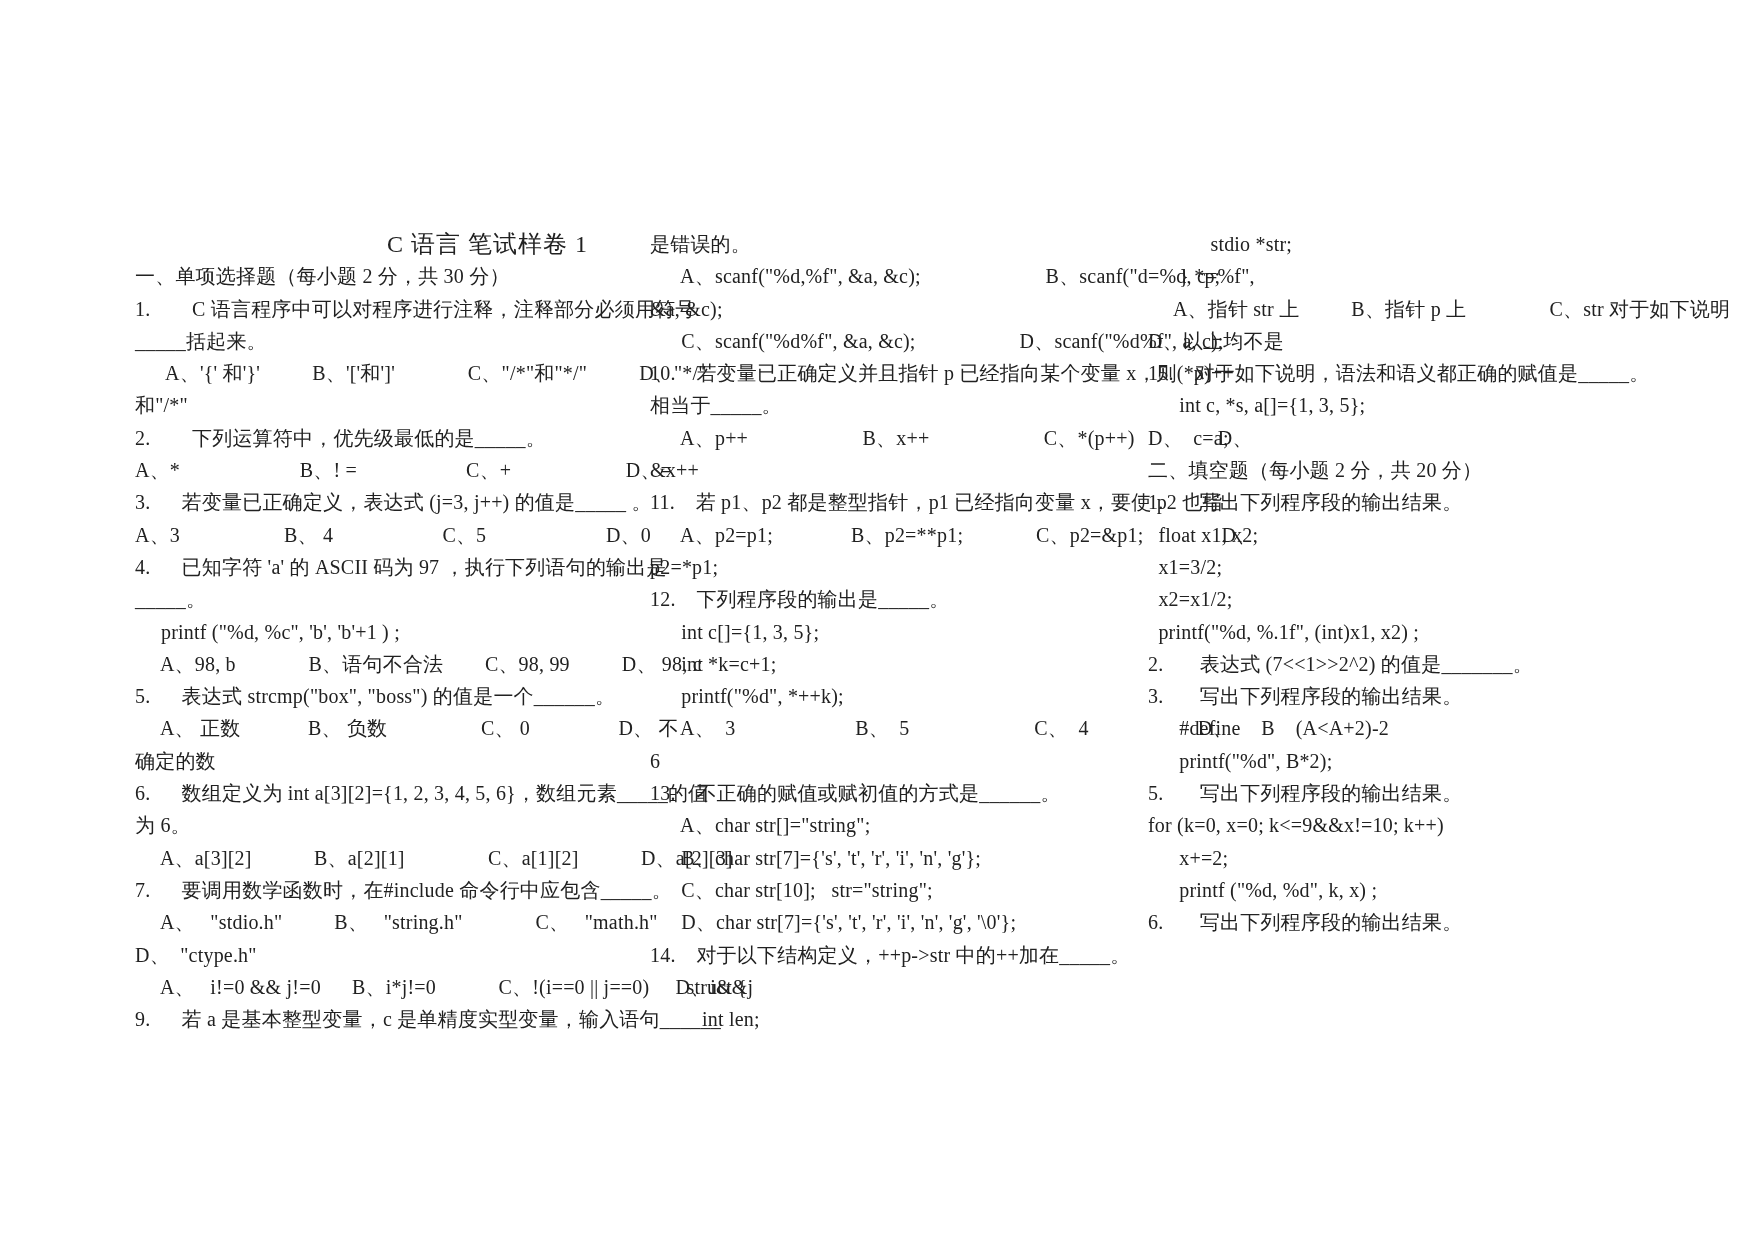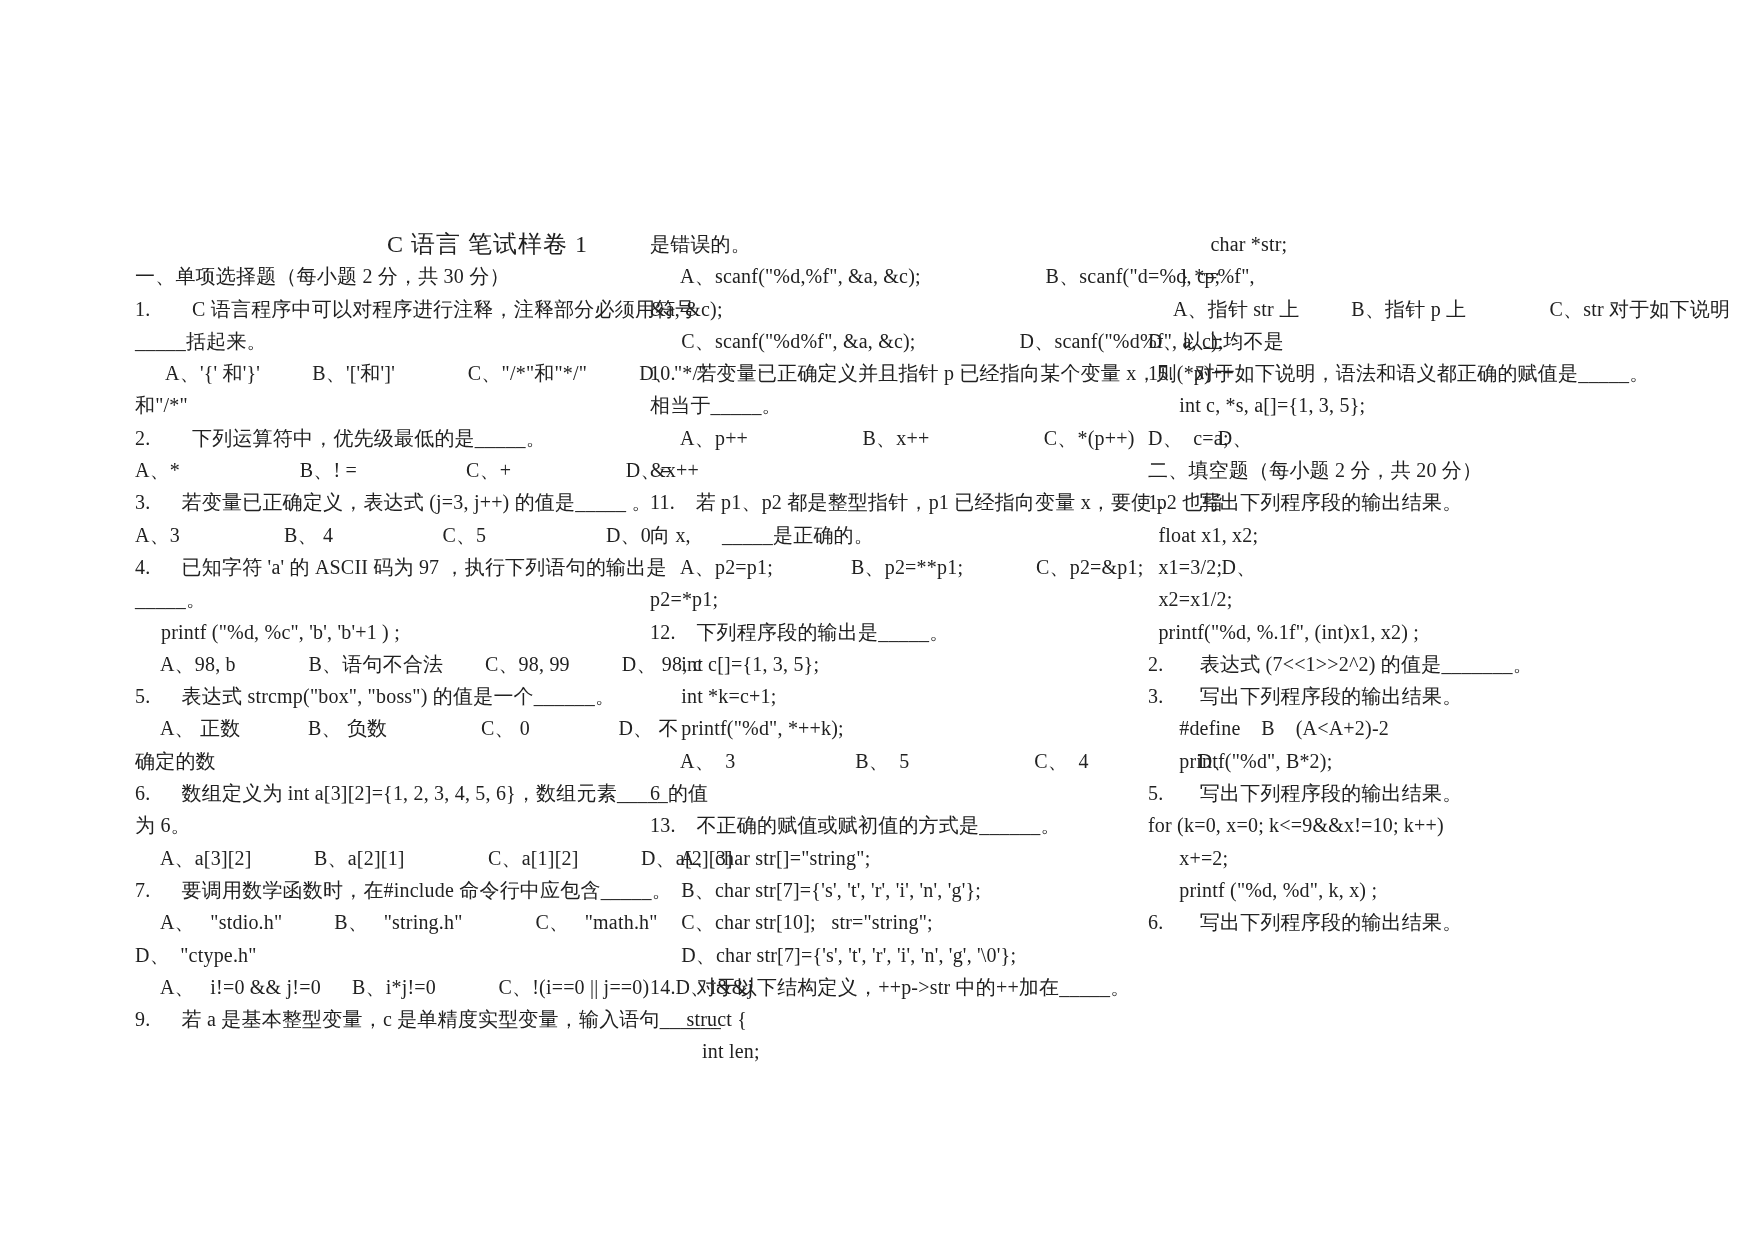--- a/index.html
+++ b/index.html
@@ -63,40 +63,39 @@
   <div class="col col-2">
       <div class="line">是错误的。</div>
       <div class="line">      A、scanf("%d,%f", &amp;a, &amp;c);                        B、scanf("d=%d, c=%f",</div>
       <div class="line">&amp;a, &amp;c);</div>
       <div class="line">      C、scanf("%d%f", &amp;a, &amp;c);                    D、scanf("%d%f", a, c);</div>
       <div class="line">10.    若变量已正确定义并且指针 p 已经指向某个变量 x，则(*p)++</div>
       <div class="line">相当于_____。</div>
       <div class="line">      A、p++                      B、x++                      C、*(p++)                D、</div>
       <div class="line">&amp;x++</div>
       <div class="line">11.    若 p1、p2 都是整型指针，p1 已经指向变量 x，要使 p2 也指</div>
-      <div class="line">向 x,      _____是正确的。</div>
       <div class="line">      A、p2=p1;               B、p2=**p1;              C、p2=&amp;p1;               D、</div>
       <div class="line">p2=*p1;</div>
       <div class="line">12.    下列程序段的输出是_____。</div>
       <div class="line">      int c[]={1, 3, 5};</div>
       <div class="line">      int *k=c+1;</div>
       <div class="line">      printf("%d", *++k);</div>
       <div class="line">      A、  3                       B、  5                        C、  4                     D、</div>
       <div class="line">6</div>
       <div class="line">13.    不正确的赋值或赋初值的方式是______。</div>
       <div class="line">      A、char str[]="string";</div>
       <div class="line">      B、char str[7]={'s', 't', 'r', 'i', 'n', 'g'};</div>
       <div class="line">      C、char str[10];   str="string";</div>
       <div class="line">      D、char str[7]={'s', 't', 'r', 'i', 'n', 'g', '\0'};</div>
       <div class="line">14.    对于以下结构定义，++p-&gt;str 中的++加在_____。</div>
       <div class="line">       struct {</div>
       <div class="line">          int len;</div>
     </div>
   <div class="col col-3">
-      <div class="line">            char *str;</div>
+      <div class="line">            stdio *str;</div>
       <div class="line">      } *p;</div>
       <div class="line">     A、指针 str 上          B、指针 p 上                C、str 对于如下说明</div>
       <div class="line">D、以上均不是</div>
       <div class="line">15.    对于如下说明，语法和语义都正确的赋值是_____。</div>
       <div class="line">      int c, *s, a[]={1, 3, 5};</div>
       <div class="line">D、  c=a;</div>
       <div class="line">二、填空题（每小题 2 分，共 20 分）</div>
       <div class="line">1.       写出下列程序段的输出结果。</div>
       <div class="line">  float x1, x2;</div>
       <div class="line">  x1=3/2;</div>

